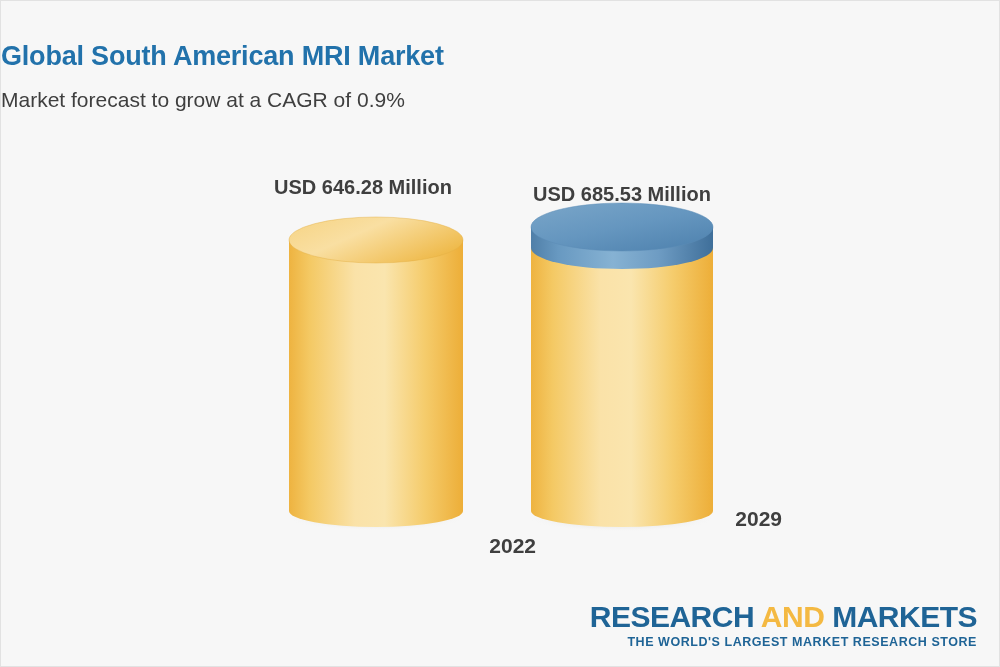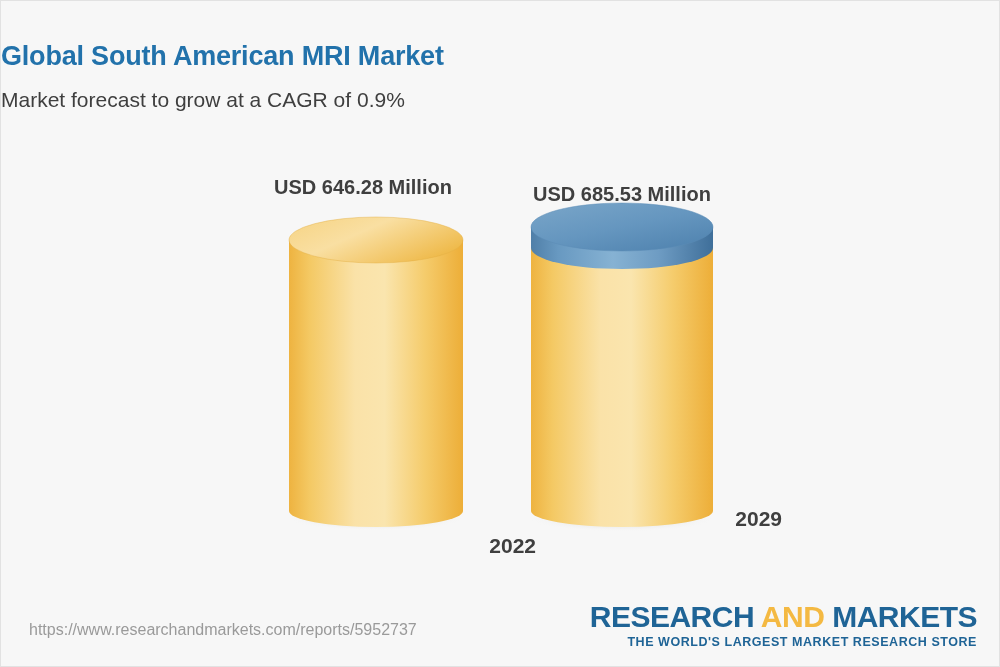--- a/index.html
+++ b/index.html
@@ -168,20 +168,19 @@
       <ellipse cx="621" cy="226" rx="91" ry="24" fill="none" stroke="#5b8cb5" stroke-width="0.8" stroke-opacity="0.6"></ellipse>
     </g>
   </svg>
 
   <div class="value-label" style="left:202px; top:175px;">USD 646.28 Million</div>
   <div class="value-label" style="left:461px; top:182px;">USD 685.53 Million</div>
 
   <div class="cat-label" style="left:215px; top:533px;">2022</div>
   <div class="cat-label" style="left:461px; top:506px;">2029</div>
 
-  <div class="footer-url">https://www.researchandmarkets.com/reports/5952737</div>
 
   <div class="logo">
     <div class="logo-main"><span>RESEARCH </span><span class="logo-and">AND</span><span> MARKETS</span></div>
     <div class="logo-tag">THE WORLD'S LARGEST MARKET RESEARCH STORE</div>
   </div>
 
 </div>
 
 </body></html>

